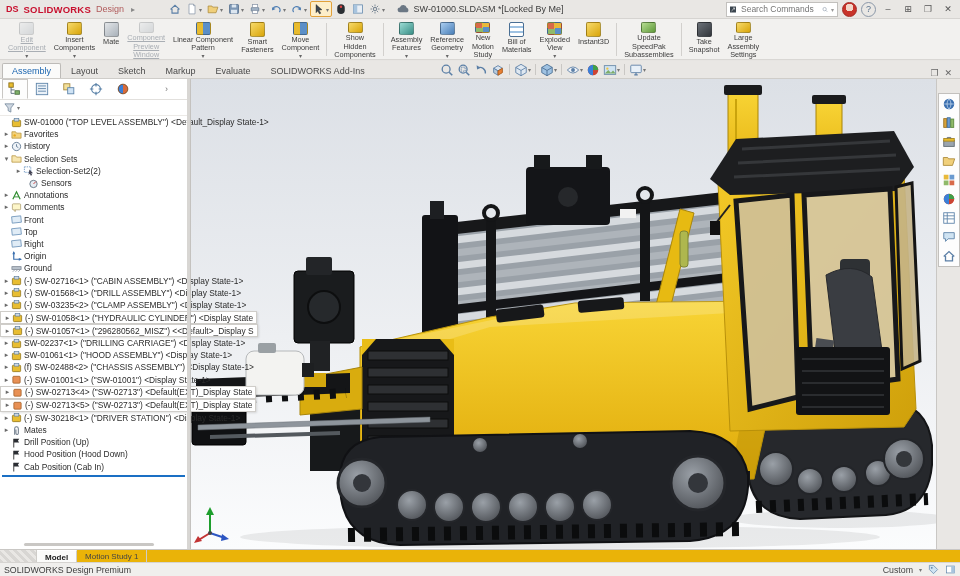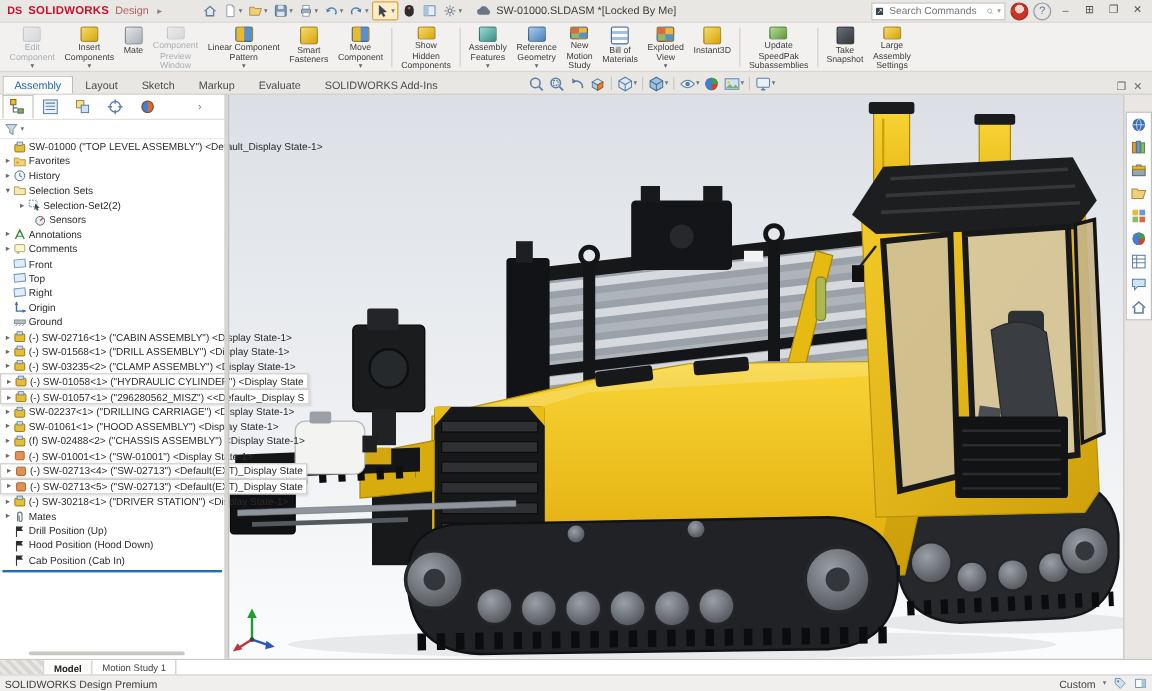--- a/index.html
+++ b/index.html
@@ -33,21 +33,21 @@
             display:flex;align-items:center;justify-content:center;}
 
   
   #ribbon{left:0;top:19px;width:960px;height:41px;background:#f2f1ef;border-bottom:1px solid #d9d7d4;
           display:flex;align-items:stretch;padding:1px 2px 0 4px;box-sizing:border-box;}
   .rbtn{display:flex;flex-direction:column;align-items:center;justify-content:flex-start;
         padding:2px 4px 0 4px;border-radius:2px;}
   .rbtn .ri{width:15px;height:15px;border-radius:2px;border:1px solid rgba(0,0,0,.28);box-sizing:border-box;margin-bottom:1px;}
   .rbtn .rlbl{font-size:7.3px;line-height:1.12;color:#3c3c3c;text-align:center;white-space:nowrap;}
   .rbtn .caret{font-size:6px;color:#666;line-height:1;margin-top:1px;}
-  .rbtn.disabled .rlbl{color:#a9aeb4;}
+  .rbtn.disabled .rlbl{color:#a9aeb4;text-decoration:underline;}
   .rbtn.disabled .ri{opacity:.4;}
   .rsep{width:1px;background:#d2d0cd;margin:3px 3px;}
   .ri.yellow{background:linear-gradient(140deg,#f7da6a,#d9a50a);}
   .ri.blue{background:linear-gradient(140deg,#a9cdf0,#4a7fb8);}
   .ri.teal{background:linear-gradient(140deg,#9adbd4,#3a8f86);}
   .ri.green{background:linear-gradient(140deg,#b7dd92,#5f9a3a);}
   .ri.gray{background:linear-gradient(140deg,#e2e5e8,#aab2ba);}
   .ri.dark{background:linear-gradient(140deg,#6a7077,#33373c);}
   .ri.multi{background:conic-gradient(#e8b93a 0 25%,#5b8fc8 0 50%,#8fba6a 0 75%,#d86a4a 0);}
   .ri.split{background:linear-gradient(90deg,#e8bb2e 0 50%,#5b8fc8 0);}
@@ -89,21 +89,21 @@
   #viewport{left:190px;top:0;width:746px;height:470px;overflow:hidden;}
   #viewport svg{display:block;}
 
   
   #taskpane{left:936px;top:0;width:24px;height:470px;background:#e9e7e4;border-left:1px solid #c9c7c4;}
   #tp-stack{margin:14px auto 0 auto;width:20px;background:#fdfdfd;border:1px solid #c2c0bd;
             display:flex;flex-direction:column;align-items:center;padding:2px 0;gap:3px;}
   .tp{width:16px;height:16px;display:flex;align-items:center;justify-content:center;}
 
   
-  #bottombar{left:0;top:549px;width:960px;height:13px;background:#ffffff;border-top:1px solid #c9c7c4;
+  #bottombar{left:0;top:549px;width:960px;height:13px;background:#eab308;border-top:1px solid #c9c7c4;
              display:flex;align-items:stretch;font-size:8px;color:#444;}
   #tab-scroll{width:36px;background:repeating-linear-gradient(45deg,#d8d6d3 0 3px,#e9e7e4 3px 6px);border-right:1px solid #cfcdc9;}
   .btab{padding:1px 8px;display:flex;align-items:center;border-right:1px solid #cfcdc9;}
   .btab.active{background:#fbfbfa;font-weight:bold;color:#222;border-top:1px solid #fff;}
 
   
   #statusbar{left:0;top:562px;width:960px;height:14px;background:#f0efed;border-top:1px solid #d6d4d1;
              display:flex;align-items:center;font-size:8.8px;color:#3c3c3c;padding:0 4px;box-sizing:border-box;gap:33px;}
   #status-right{margin-left:auto;display:flex;align-items:center;gap:6px;color:#444;}
   #status-right .caret{font-size:6px;color:#777;}

